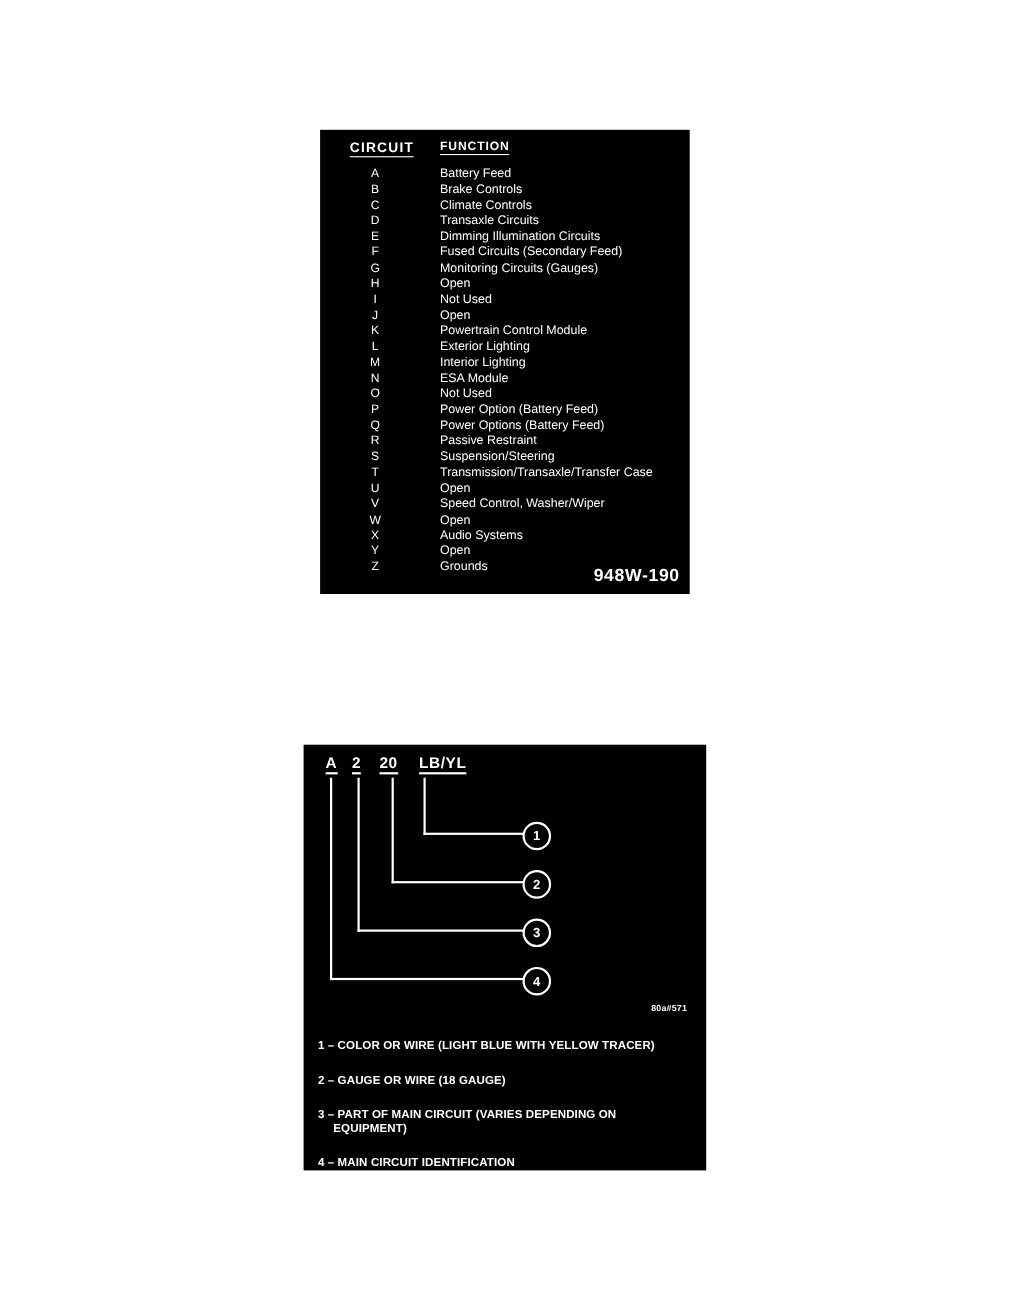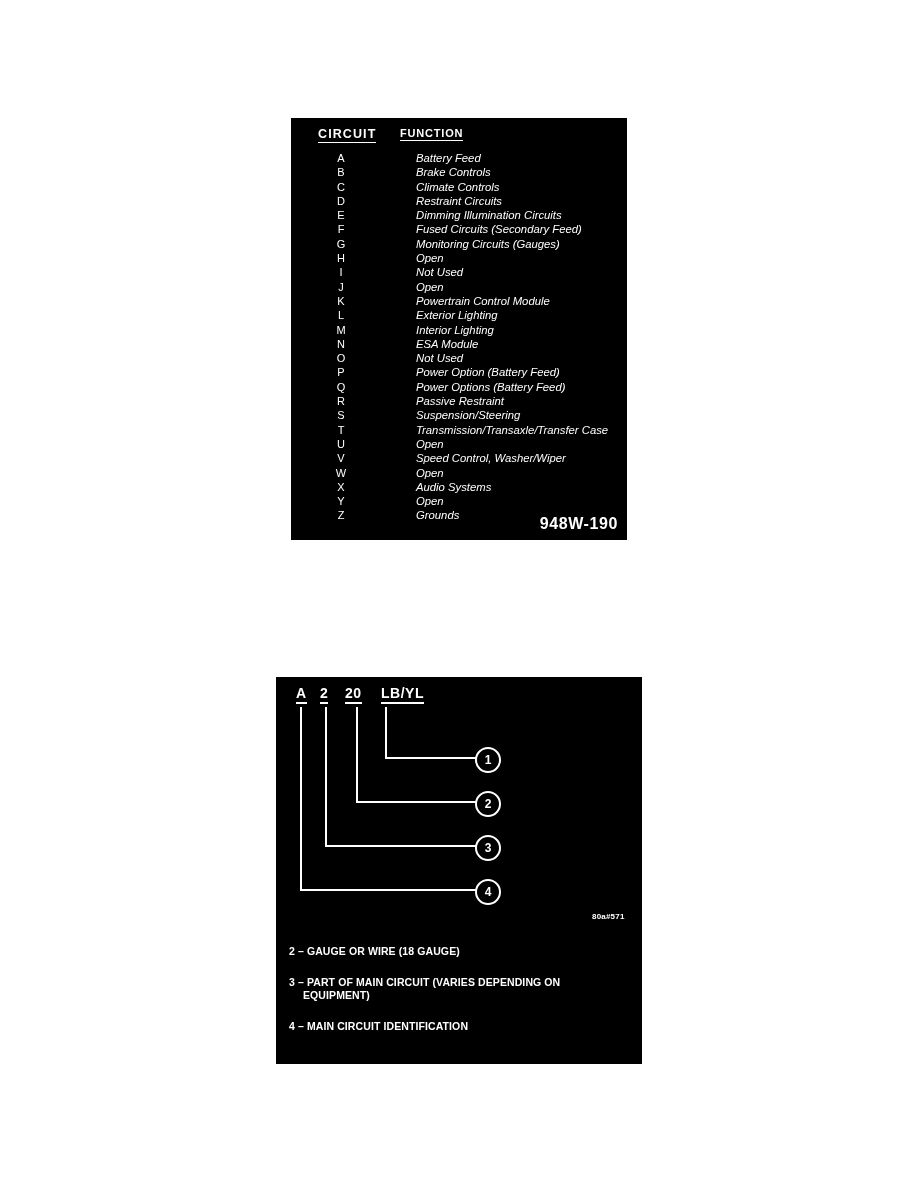--- a/index.html
+++ b/index.html
@@ -66,24 +66,23 @@
   }
   #circuit-rows .letter {
     position: absolute;
     left: 40px;
     width: 20px;
     text-align: center;
     font-size: 11px;
   }
   #circuit-rows .fn {
     position: absolute;
-    left: 125px;
+    left: 109px;
     font-size: 11.3px;
     white-space: nowrap;
-    font-style: italic;
   }
   #circuit-figure .fig-code {
     position: absolute;
     right: 9px;
     bottom: 7px;
     font-size: 16px;
     font-weight: bold;
     letter-spacing: 0.6px;
   }
 
@@ -186,21 +185,21 @@
     <div class="row">
       <span class="letter">B</span>
       <span class="fn">Brake Controls</span>
     </div>
     <div class="row">
       <span class="letter">C</span>
       <span class="fn">Climate Controls</span>
     </div>
     <div class="row">
       <span class="letter">D</span>
-      <span class="fn">Restraint Circuits</span>
+      <span class="fn">Transaxle Circuits</span>
     </div>
     <div class="row">
       <span class="letter">E</span>
       <span class="fn">Dimming Illumination Circuits</span>
     </div>
     <div class="row">
       <span class="letter">F</span>
       <span class="fn">Fused Circuits (Secondary Feed)</span>
     </div>
     <div class="row">
@@ -305,20 +304,23 @@
 
   <span class="callout" id="c1">1</span>
   <span class="callout" id="c2">2</span>
   <span class="callout" id="c3">3</span>
   <span class="callout" id="c4">4</span>
 
   <span class="fig-code2">80a#571</span>
 
   <div id="wire-legend">
     <div class="legend-item">
+      <span>1 – COLOR OR WIRE (LIGHT BLUE WITH YELLOW TRACER)</span>
+    </div>
+    <div class="legend-item">
       <span>2 – GAUGE OR WIRE (18 GAUGE)</span>
     </div>
     <div class="legend-item">
       <span>3 – PART OF MAIN CIRCUIT (VARIES DEPENDING ON</span>
       <span class="cont">EQUIPMENT)</span>
     </div>
     <div class="legend-item">
       <span>4 – MAIN CIRCUIT IDENTIFICATION</span>
     </div>
   </div>

